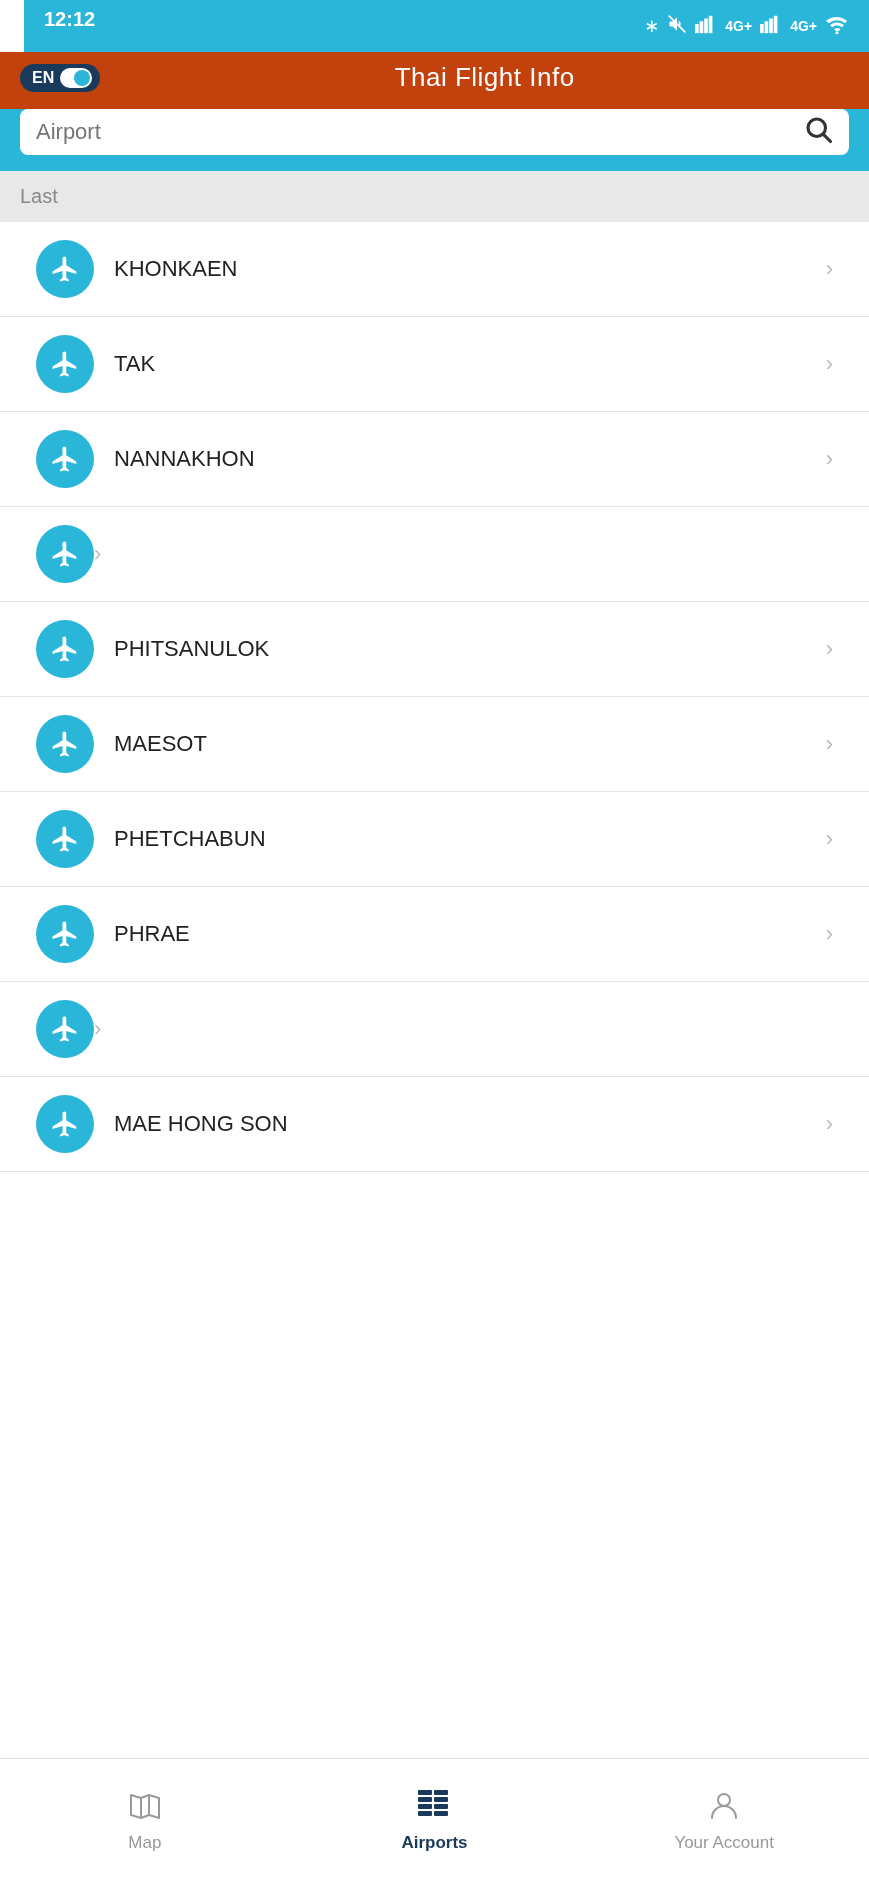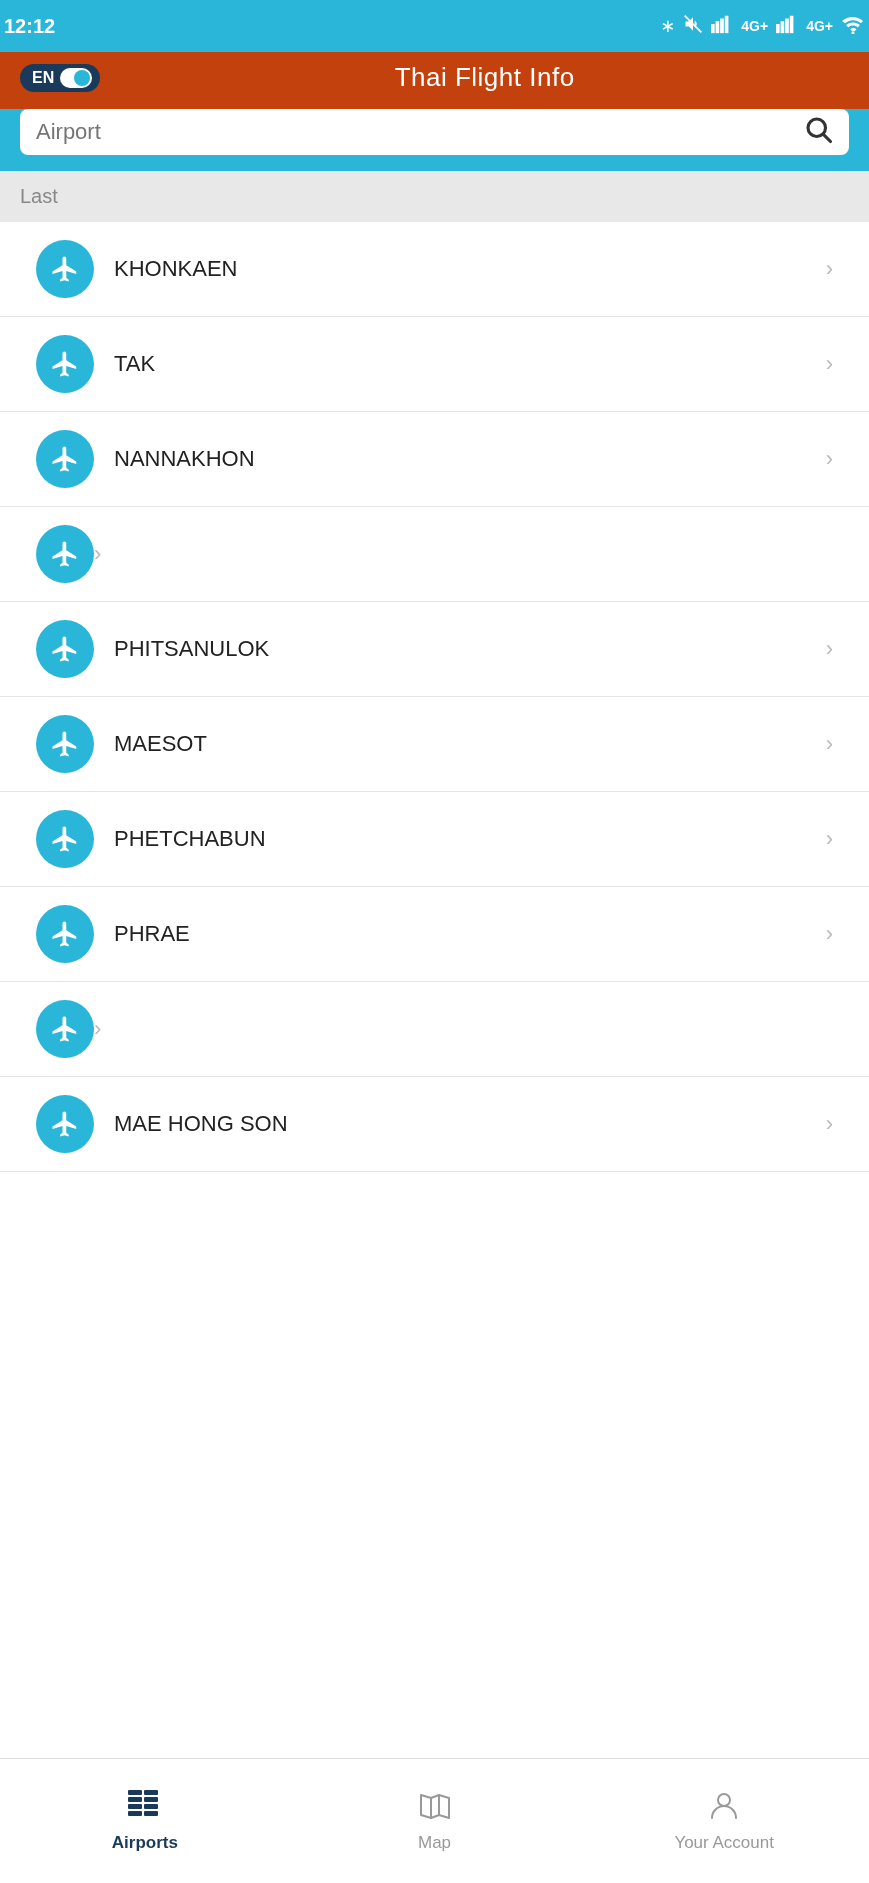--- a/index.html
+++ b/index.html
@@ -11,23 +11,23 @@
       font-family: -apple-system, BlinkMacSystemFont, 'Helvetica Neue', Arial, sans-serif;
       background: #fff;
       overflow-x: hidden;
     }
 
     
     .status-bar {
       background: #29b6d8;
       display: flex;
       justify-content: space-between;
-      align-items: center;
-      padding: 8px 4px;
+      padding: 8px 20px;
       height: 52px;
+      margin-left: 24px;
     }
     .status-time {
       color: #fff;
       font-size: 20px;
       font-weight: 600;
     }
     .status-icons {
       display: flex;
       gap: 8px;
       align-items: center;
@@ -373,49 +373,49 @@
       </svg>
     </div>
     <span class="airport-name">MAE HONG SON</span>
     <span class="chevron">›</span>
   </div>
 
   <div class="content-bottom-pad"></div>
 </div>
 
 <div class="bottom-nav">
+  <div class="nav-item inactive">
+    <span class="nav-icon">
+      <svg width="34" height="30" viewBox="0 0 34 30" fill="none" stroke="#999" stroke-width="2">
+        <path d="M3 5l10 3 8-3 10 3v20l-10-3-8 3-10-3V5z" stroke-linejoin="round"></path>
+        <line x1="13" y1="8" x2="13" y2="28"></line>
+        <line x1="21" y1="5" x2="21" y2="25"></line>
+      </svg>
+    </span>
+    <span class="nav-label">Map</span>
+  </div>
+
   <div class="nav-item active">
     <span class="nav-icon">
       <svg width="34" height="30" viewBox="0 0 34 30" fill="#1a3a5c">
         <rect x="0" y="0" width="14" height="5" rx="1"></rect>
         <rect x="16" y="0" width="14" height="5" rx="1"></rect>
         <rect x="0" y="7" width="14" height="5" rx="1"></rect>
         <rect x="16" y="7" width="14" height="5" rx="1"></rect>
         <rect x="0" y="14" width="14" height="5" rx="1"></rect>
         <rect x="16" y="14" width="14" height="5" rx="1"></rect>
         <rect x="0" y="21" width="14" height="5" rx="1"></rect>
         <rect x="16" y="21" width="14" height="5" rx="1"></rect>
       </svg>
     </span>
     <span class="nav-label">Airports</span>
   </div>
 
   <div class="nav-item inactive">
     <span class="nav-icon">
       <svg width="34" height="30" viewBox="0 0 34 30" fill="none" stroke="#999" stroke-width="2">
-        <path d="M3 5l10 3 8-3 10 3v20l-10-3-8 3-10-3V5z" stroke-linejoin="round"></path>
-        <line x1="13" y1="8" x2="13" y2="28"></line>
-        <line x1="21" y1="5" x2="21" y2="25"></line>
-      </svg>
-    </span>
-    <span class="nav-label">Map</span>
-  </div>
-
-  <div class="nav-item inactive">
-    <span class="nav-icon">
-      <svg width="34" height="30" viewBox="0 0 34 30" fill="none" stroke="#999" stroke-width="2">
         <circle cx="17" cy="10" r="6"></circle>
         <path d="M5 28c0-6.627 5.373-12 12-12s12 5.373 12 12" stroke-linecap="round"></path>
       </svg>
     </span>
     <span class="nav-label">Your Account</span>
   </div>
 </div>
 
 </body></html>

